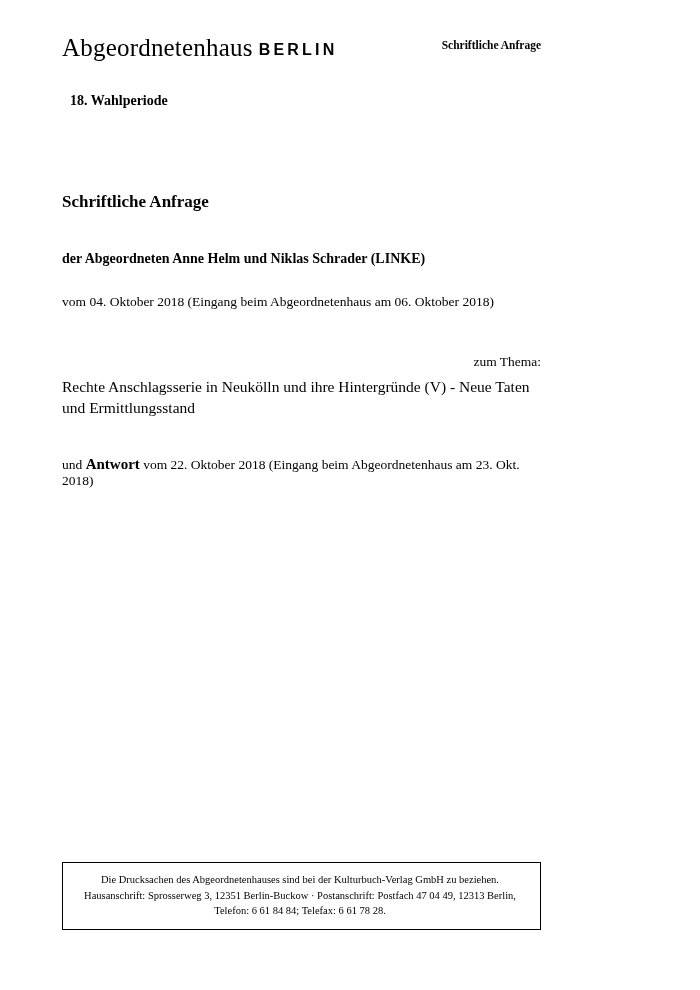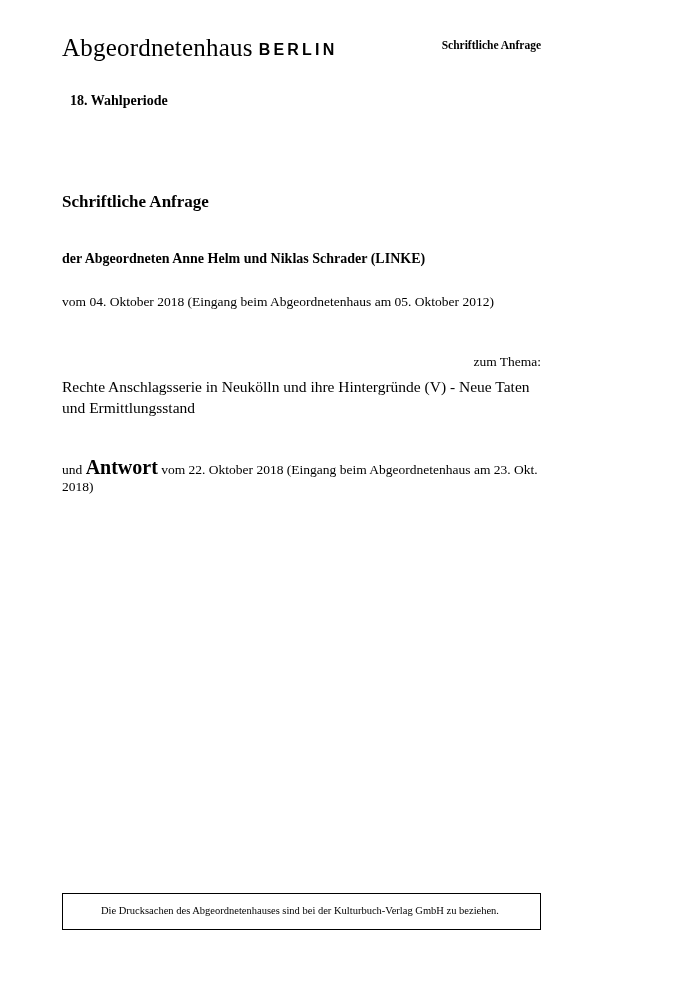--- a/index.html
+++ b/index.html
@@ -115,21 +115,21 @@
     line-height: 1.33;
     margin-top: 7px;
     max-width: 580px;
   }
   .antwort {
     font-size: 13.5px;
     font-weight: 400;
     margin-top: 38px;
   }
   .antwort .strong {
-    font-size: 20px;
+    font-size: 15px;
     font-weight: 700;
     margin-top: 41px;
   }
 
   
   .footer {
     position: absolute;
     left: 62px;
     right: 62px;
     bottom: 60px;
@@ -155,27 +155,28 @@
     <div class="docref">
       <div class="line2">Schriftliche Anfrage</div>
     </div>
   </div>
 
   <div class="wahlperiode">18. Wahlperiode</div>
 
   <div class="body-block">
     <div class="title">Schriftliche Anfrage</div>
     <div class="authors">der Abgeordneten Anne Helm und Niklas Schrader (LINKE)</div>
-    <div class="datum">vom 04. Oktober 2018 (Eingang beim Abgeordnetenhaus am 05. Oktober 2012)</div>
+    <div class="datum">vom 04. Oktober 2018 (Eingang beim Abgeordnetenhaus am 06. Oktober 2018)</div>
     <div class="thema-label">zum Thema:</div>
     <div class="thema-title">Rechte Anschlagsserie in Neukölln und ihre Hintergründe (V) - Neue Taten und Ermittlungsstand</div>
     <div class="antwort">
       <span>und</span>
       <span class="strong">Antwort</span>
       <span>vom 22. Oktober 2018 (Eingang beim Abgeordnetenhaus am 23. Okt. 2018)</span>
     </div>
   </div>
 
   <div class="footer">
     <div>Die Drucksachen des Abgeordnetenhauses sind bei der Kulturbuch-Verlag GmbH zu beziehen.</div>
+    <div>Hausanschrift: Sprosserweg 3, 12351 Berlin-Buckow · Postanschrift: Postfach 47 04 49, 12313 Berlin, Telefon: 6 61 84 84; Telefax: 6 61 78 28.</div>
   </div>
 
 </div>
 
 </body></html>

